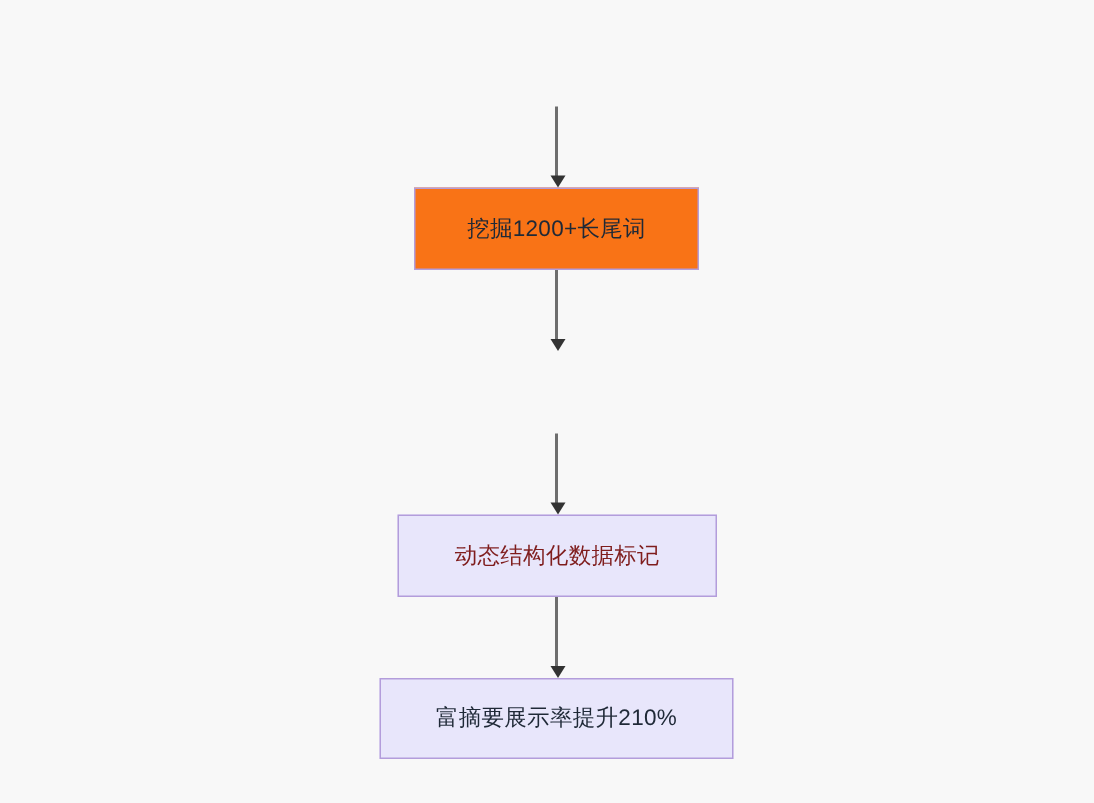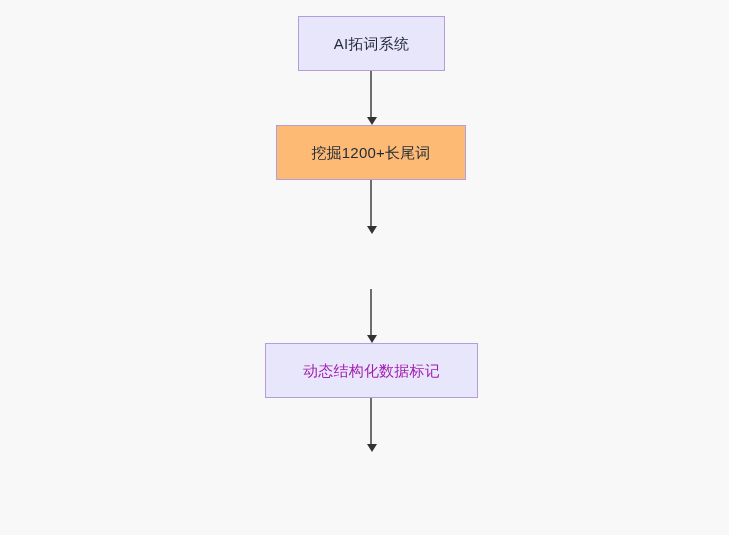--- a/index.html
+++ b/index.html
@@ -54,33 +54,33 @@
     border-left: 5px solid transparent;
     border-right: 5px solid transparent;
     border-top: 8px solid #333333;
   }
 </style>
 </head>
 <body>
 
 <div id="diagram">
 
-  <div class="node" style="left: 298px; top: 16px; width: 147px; height: 55px; background: rgb(232, 230, 251); border-color: rgb(179, 157, 219); color: rgb(31, 41, 55);">
-    <span>AI拓词系统</span>
-  </div>
 
-  <div class="node" style="left: 276px; top: 125px; width: 190px; height: 55px; background: #fdba74; border-color: rgb(179, 157, 219); color: rgb(31, 41, 55);">
+  <div class="node" style="left: 276px; top: 125px; width: 190px; height: 55px; background: #f97316; border-color: rgb(179, 157, 219); color: rgb(31, 41, 55);">
     <span>挖掘1200+长尾词</span>
   </div>
 
 
-  <div class="node" style="left: 265px; top: 343px; width: 213px; height: 55px; background: rgb(232, 230, 251); border-color: rgb(179, 157, 219); color: #a21caf;">
+  <div class="node" style="left: 265px; top: 343px; width: 213px; height: 55px; background: rgb(232, 230, 251); border-color: rgb(179, 157, 219); color: #7f1d1d;">
     <span>动态结构化数据标记</span>
   </div>
 
+  <div class="node" style="left: 253px; top: 452px; width: 236px; height: 54px; background: rgb(232, 230, 251); border-color: rgb(179, 157, 219); color: rgb(31, 41, 55);">
+    <span>富摘要展示率提升210%</span>
+  </div>
 
   <div class="edge" style="left: 371px; top: 71px; height: 54px;">
     <div class="edge-line" style="height: 47px; left: -1px; background: rgb(110, 110, 110);"></div>
     <div class="edge-head" style="top: 46px; border-top-color: rgb(51, 51, 51);"></div>
   </div>
 
   <div class="edge" style="left: 371px; top: 180px; height: 54px;">
     <div class="edge-line" style="height: 47px; left: -1px; background: rgb(110, 110, 110);"></div>
     <div class="edge-head" style="top: 46px; border-top-color: rgb(51, 51, 51);"></div>
   </div>

